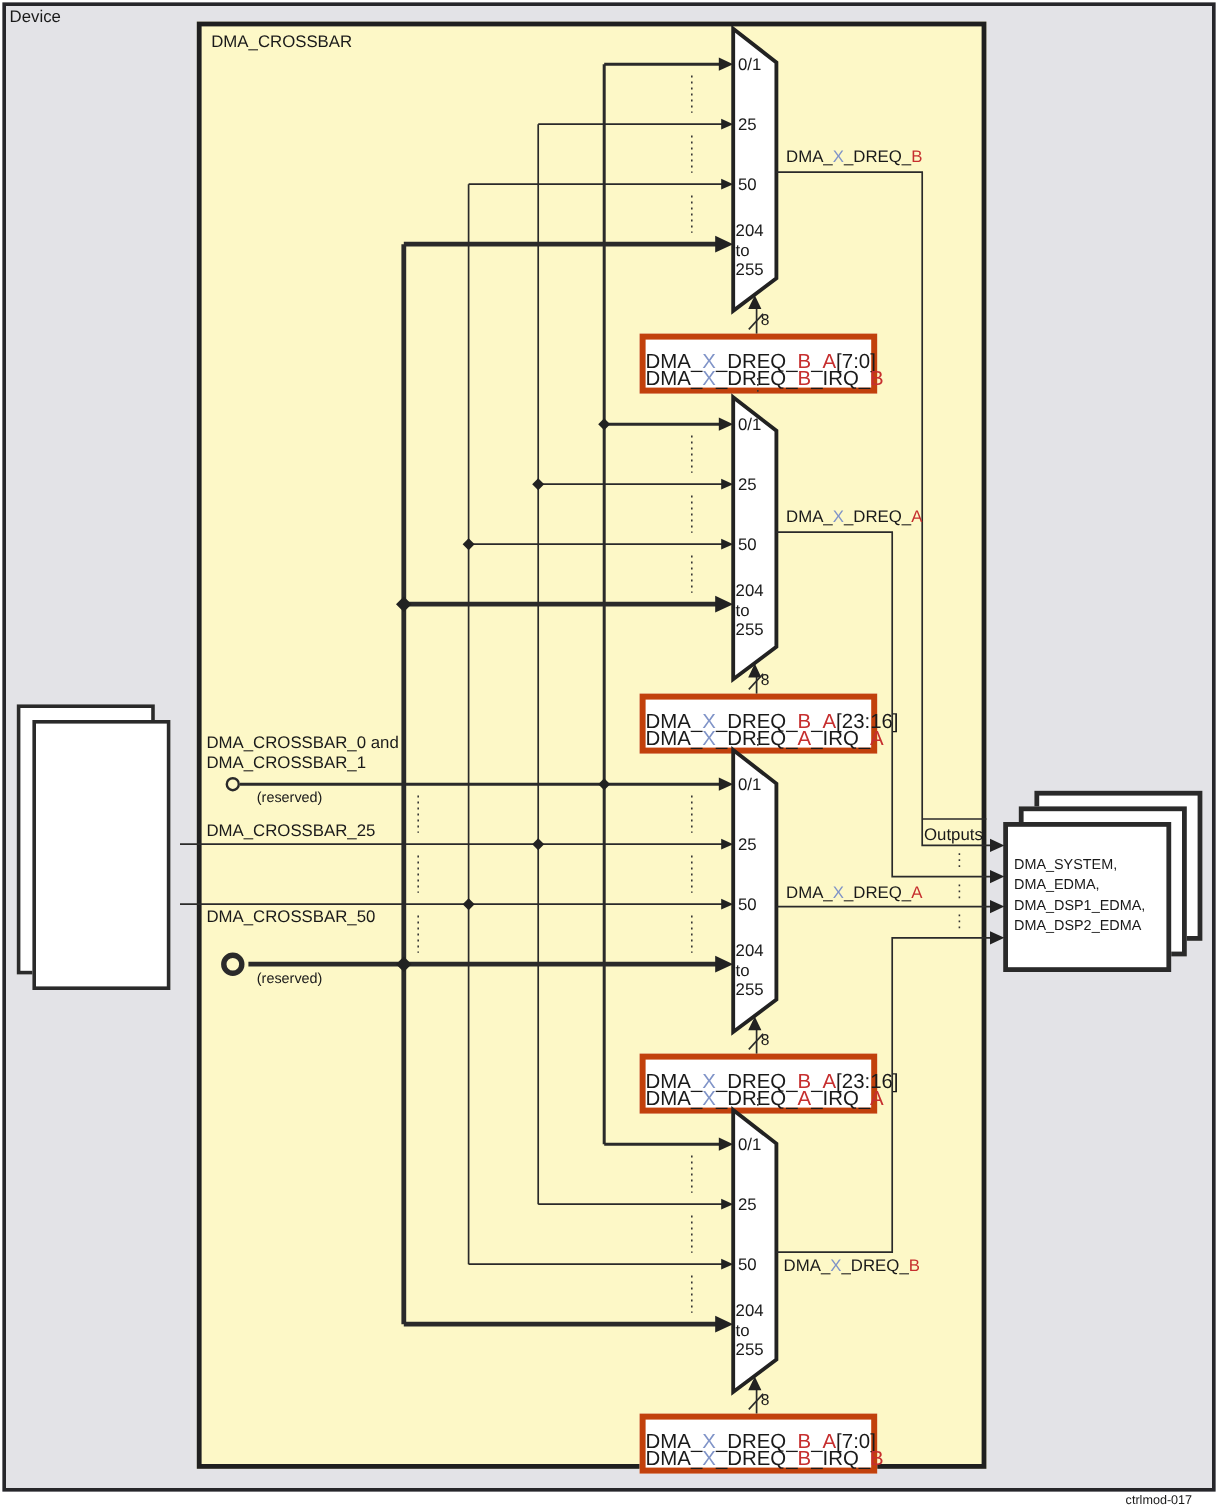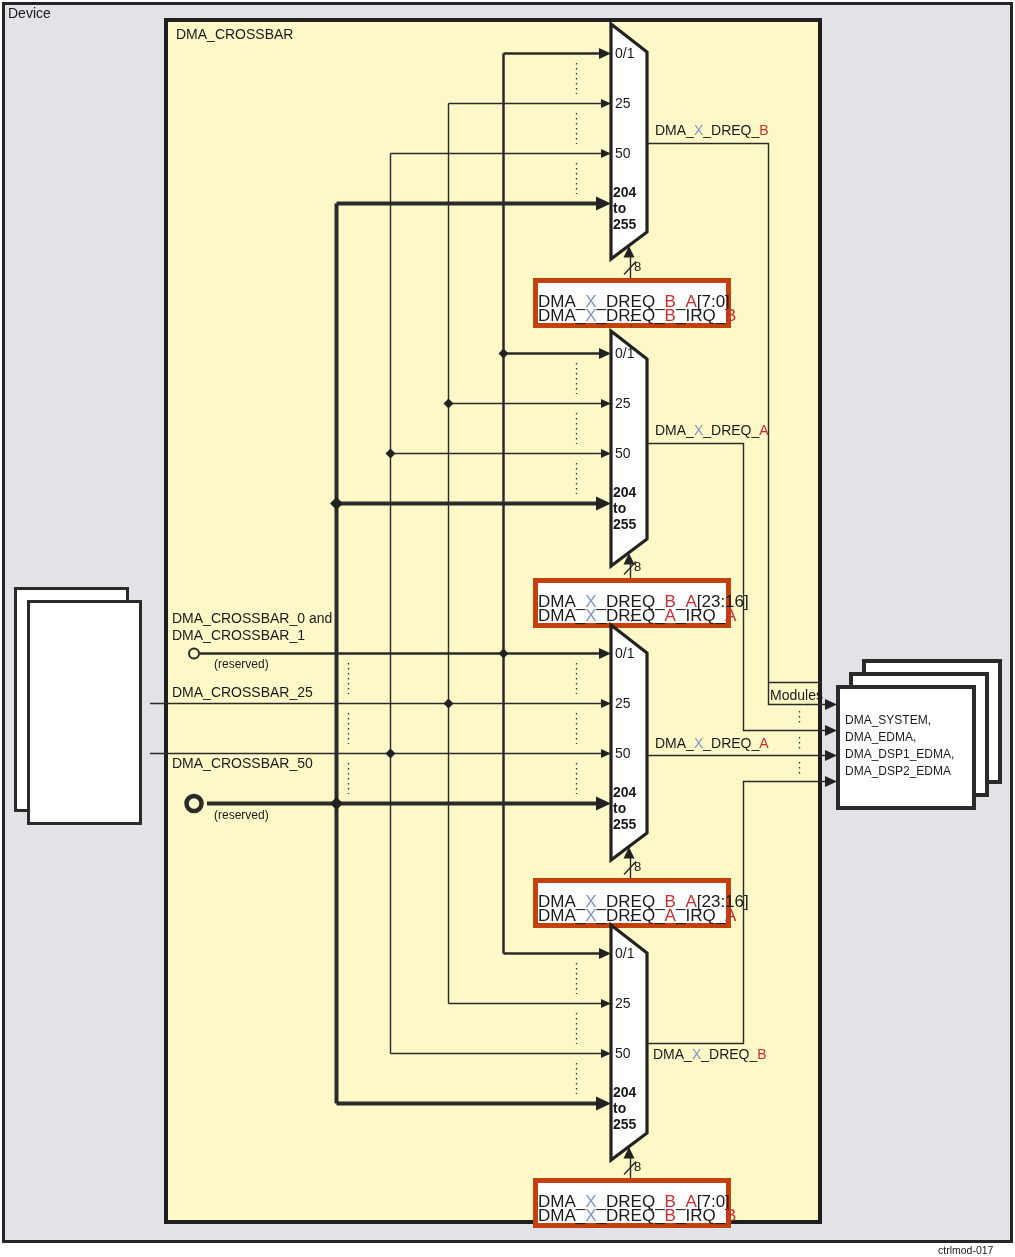--- a/index.html
+++ b/index.html
@@ -11,21 +11,21 @@
                 background:#fdf8c7;border:4px solid #1f1f1f;z-index:1;}
   .stackbox{position:absolute;background:#fff;border:3.5px solid #2a2a2a;z-index:2;}
   .sigbox{position:absolute;left:533px;width:188px;height:28px;background:#fff;
           border:5px solid #c2410c;z-index:2;text-align:center;font-size:17px;line-height:14px;padding-top:12px;}
   svg#wires{position:absolute;left:0;top:0;z-index:3;}
   .t{position:absolute;white-space:nowrap;z-index:4;}
   .small{font-size:12px;}
   .tiny{font-size:10.5px;}
   .sel8{font-size:13px;}
   .rangeblk{line-height:16px;}
-  .rangeblk span{display:block;font-weight:bold;}
+  .rangeblk span{display:block;}
   .c-k{color:#1a1a1a;} .c-b{color:#8094c8;} .c-r{color:#c62f2f;}
   .w1{stroke:#2a2a2a;stroke-width:1.4;fill:none;}
   .w2{stroke:#2a2a2a;stroke-width:2.5;fill:none;}
   .w4{stroke:#2a2a2a;stroke-width:4;fill:none;}
   .dot{stroke:#333;stroke-width:1.3;fill:none;stroke-dasharray:1.5 3.5;}
   .muxshape{fill:#ffffff;stroke:#222;stroke-width:3.2;}
   .ah{fill:#222;stroke:none;}
 </style>
 </head>
 <body>
@@ -167,21 +167,21 @@
     <line class="dot" x1="799.5" y1="711" x2="799.5" y2="724"></line>
     <line class="dot" x1="799.5" y1="737" x2="799.5" y2="750"></line>
     <line class="dot" x1="799.5" y1="762" x2="799.5" y2="775"></line>
     <line class="dot" x1="631.5" y1="315" x2="631.5" y2="329"></line>
     <line class="dot" x1="631.5" y1="615" x2="631.5" y2="623"></line>
     <line class="dot" x1="631.5" y1="915" x2="631.5" y2="923"></line>
   </svg>
 
   <span class="t" style="left:8px;top:5px;">Device</span>
   <span class="t" style="left:176px;top:26px;">DMA_CROSSBAR</span>
-  <span class="t" style="left:770px;top:687px;">Modules</span>
+  <span class="t" style="left:770px;top:687px;">Outputs</span>
   <span class="t tiny" style="left:938px;top:1244px;">ctrlmod-017</span>
 
   <div class="t" style="left:172px;top:610px;line-height:17px;">
     <div>DMA_CROSSBAR_0 and</div>
     <div>DMA_CROSSBAR_1</div>
   </div>
   <span class="t small" style="left:214px;top:657px;">(reserved)</span>
   <span class="t" style="left:172px;top:684px;">DMA_CROSSBAR_25</span>
   <span class="t" style="left:172px;top:755px;">DMA_CROSSBAR_50</span>
   <span class="t small" style="left:214px;top:808px;">(reserved)</span>

